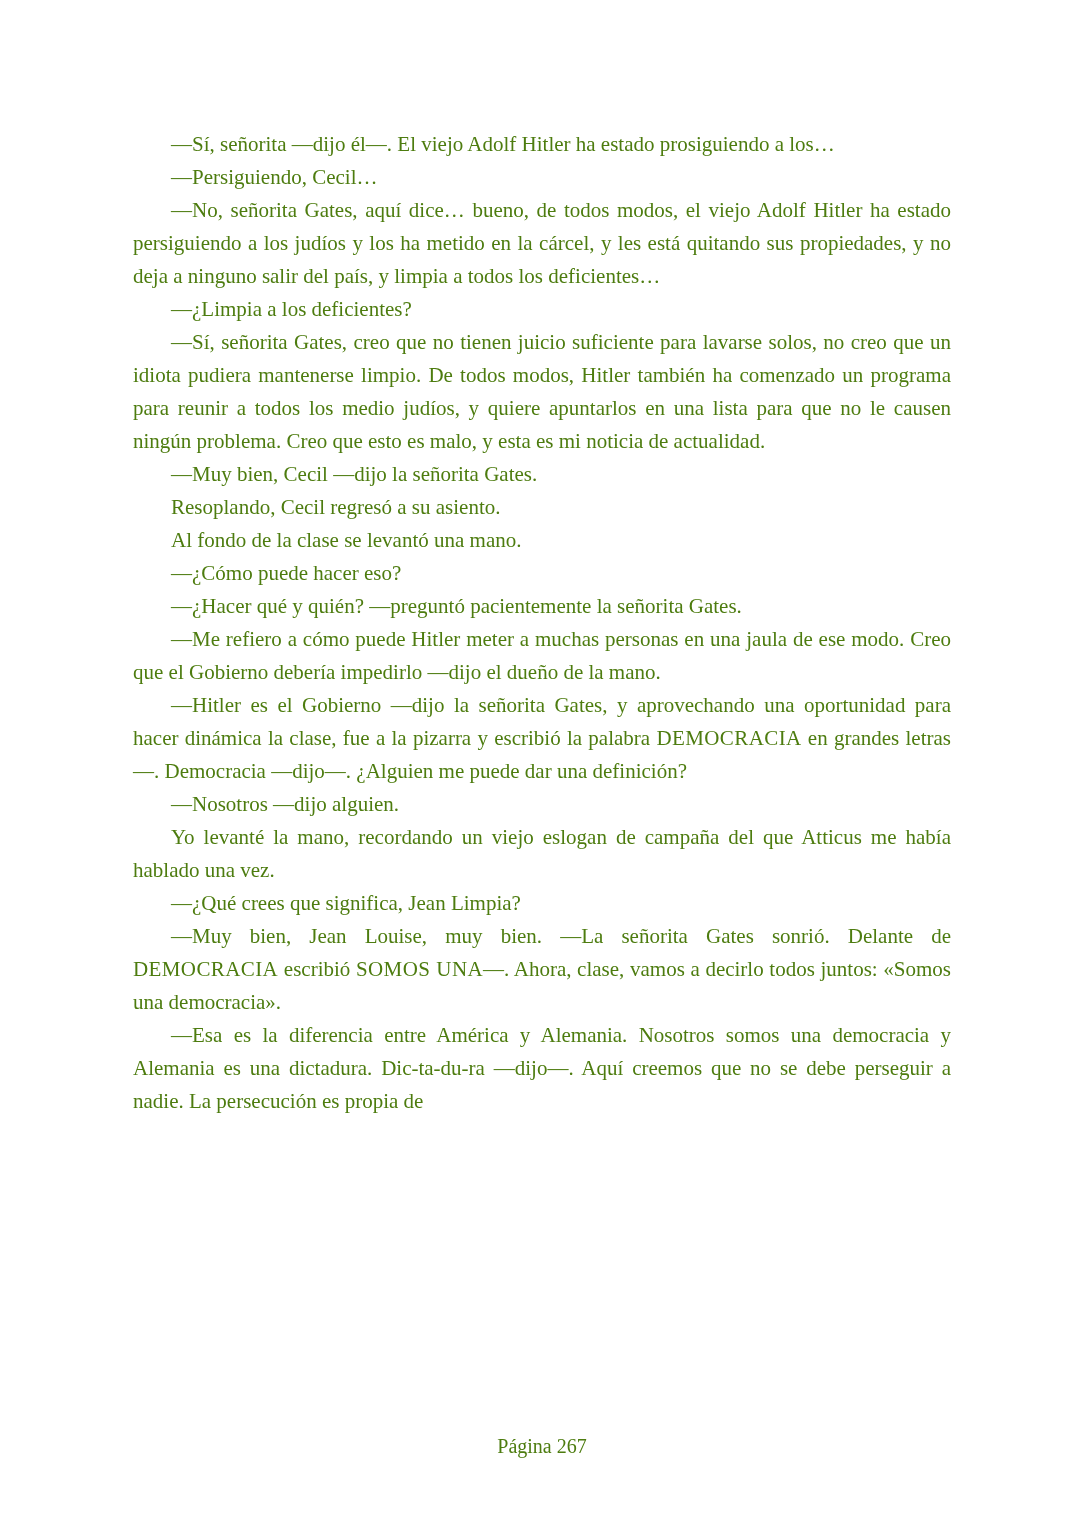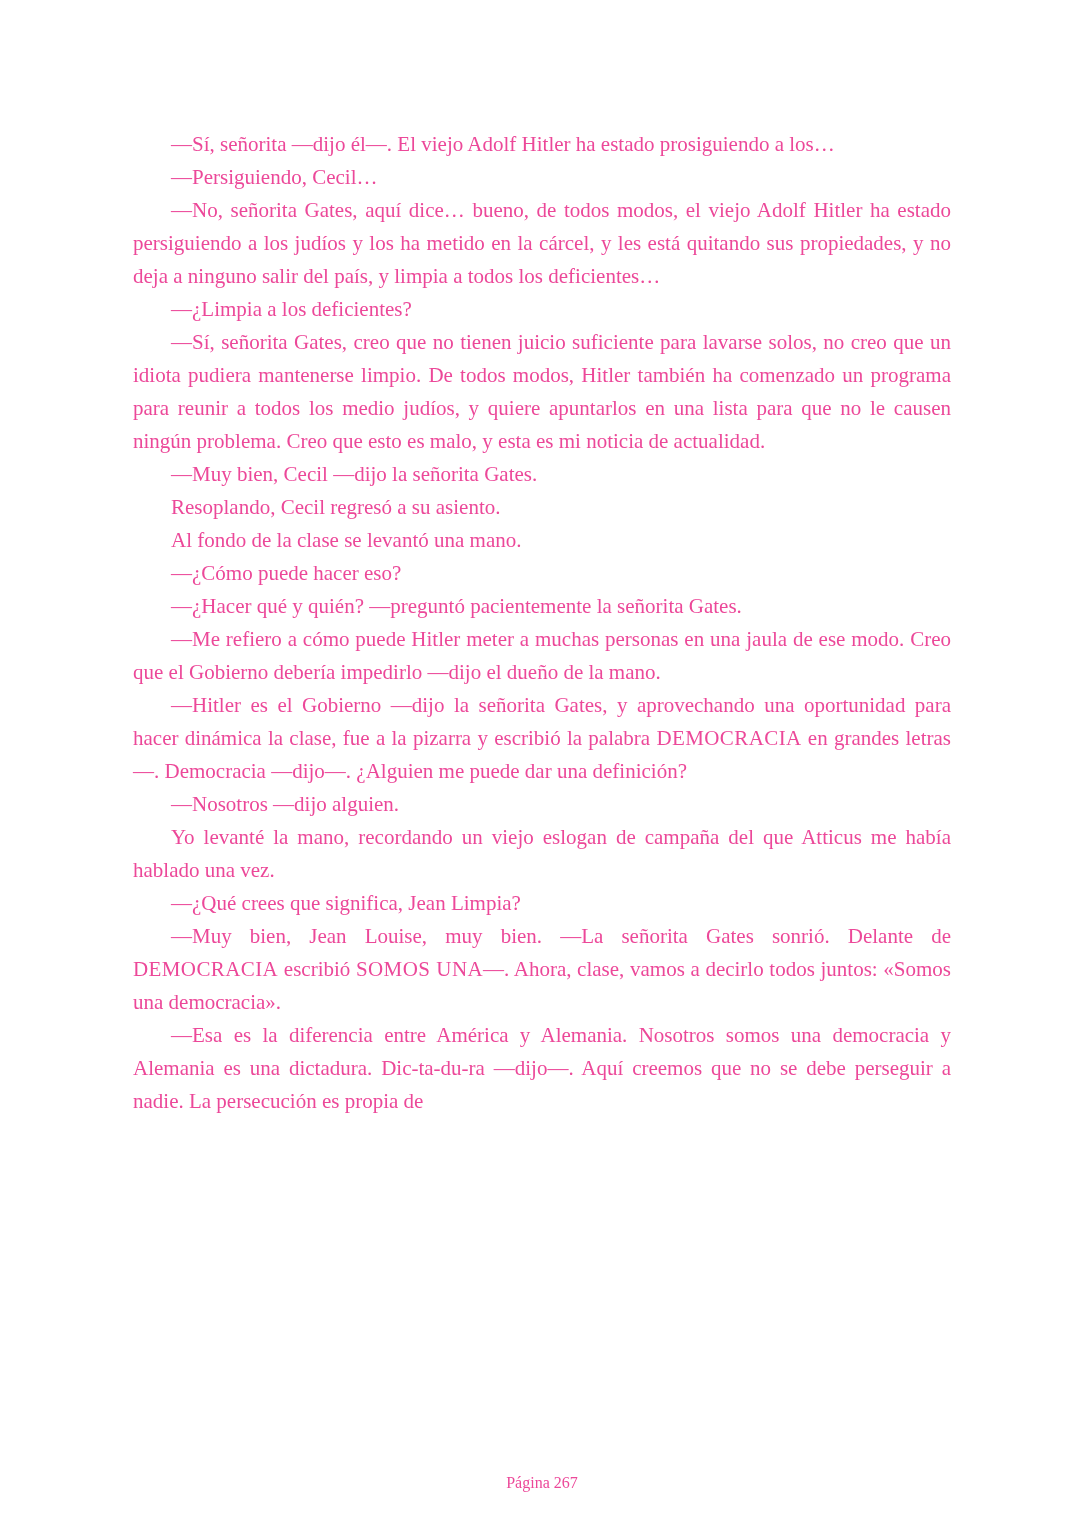--- a/index.html
+++ b/index.html
@@ -5,21 +5,21 @@
   html, body {
     margin: 0;
     padding: 0;
     background: #ffffff;
   }
   .page {
     position: relative;
     width: 1080px;
     height: 1527px;
     background: #ffffff;
-    color: #ec4899;
+    color: #4d7c0f;
     font-family: "Liberation Serif", "DejaVu Serif", serif;
     overflow: hidden;
   }
   .text-block {
     position: absolute;
     left: 133px;
     top: 128px;
     width: 818px;
     font-size: 21px;
     line-height: 33px;
@@ -34,23 +34,22 @@
   .sc {
     font-size: 21px;
     letter-spacing: 0.4px;
   }
   .footer {
     position: absolute;
     left: 133px;
     width: 818px;
     top: 1430px;
     text-align: center;
-    font-size: 16px;
+    font-size: 20px;
     line-height: 33px;
-    margin-top: 36px;
   }
 </style>
 </head>
 <body>
 
 <div class="page">
   <div class="text-block">
       <p><span>—Sí, señorita —dijo él—. El viejo Adolf Hitler ha estado prosiguiendo a los…</span></p>
       <p><span>—Persiguiendo, Cecil…</span></p>
       <p><span>—No, señorita Gates, aquí dice… bueno, de todos modos, el viejo Adolf Hitler ha estado persiguiendo a los judíos y los ha metido en la cárcel, y les está quitando sus propiedades, y no deja a ninguno salir del país, y limpia a todos los deficientes…</span></p>

